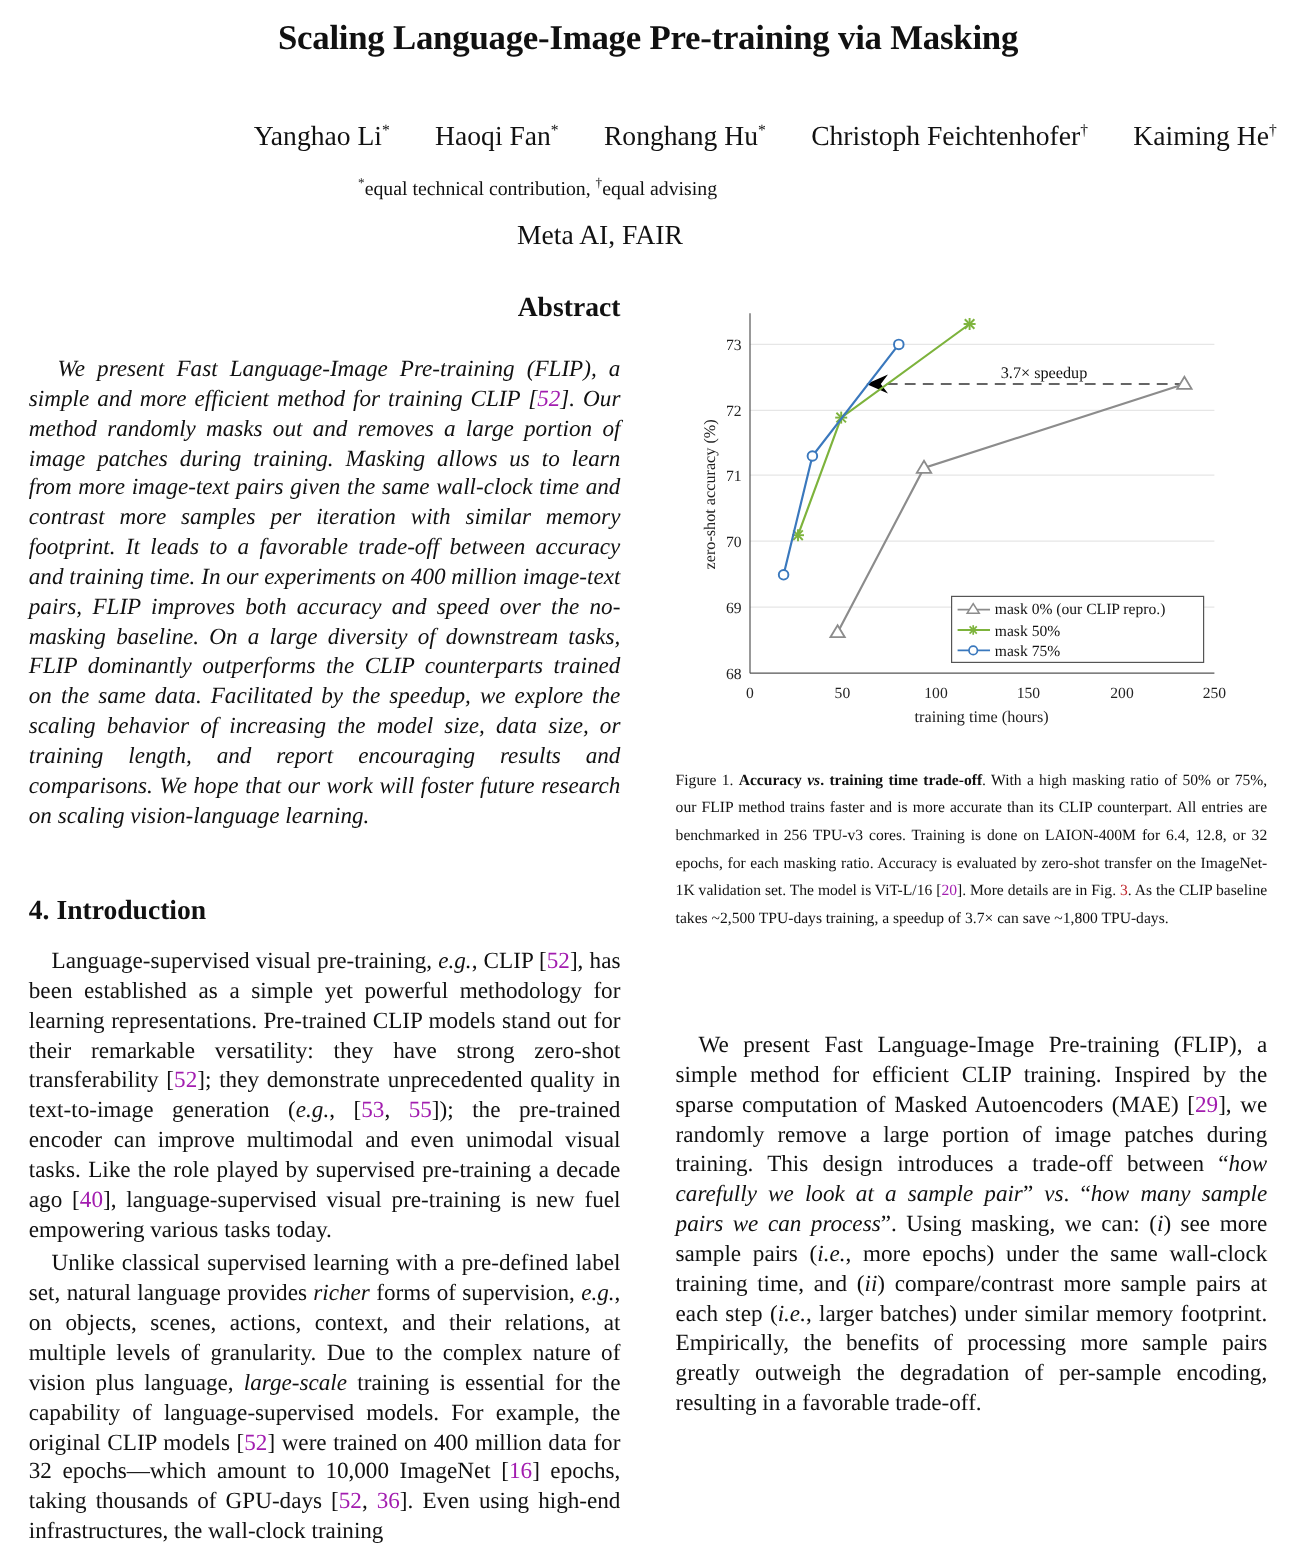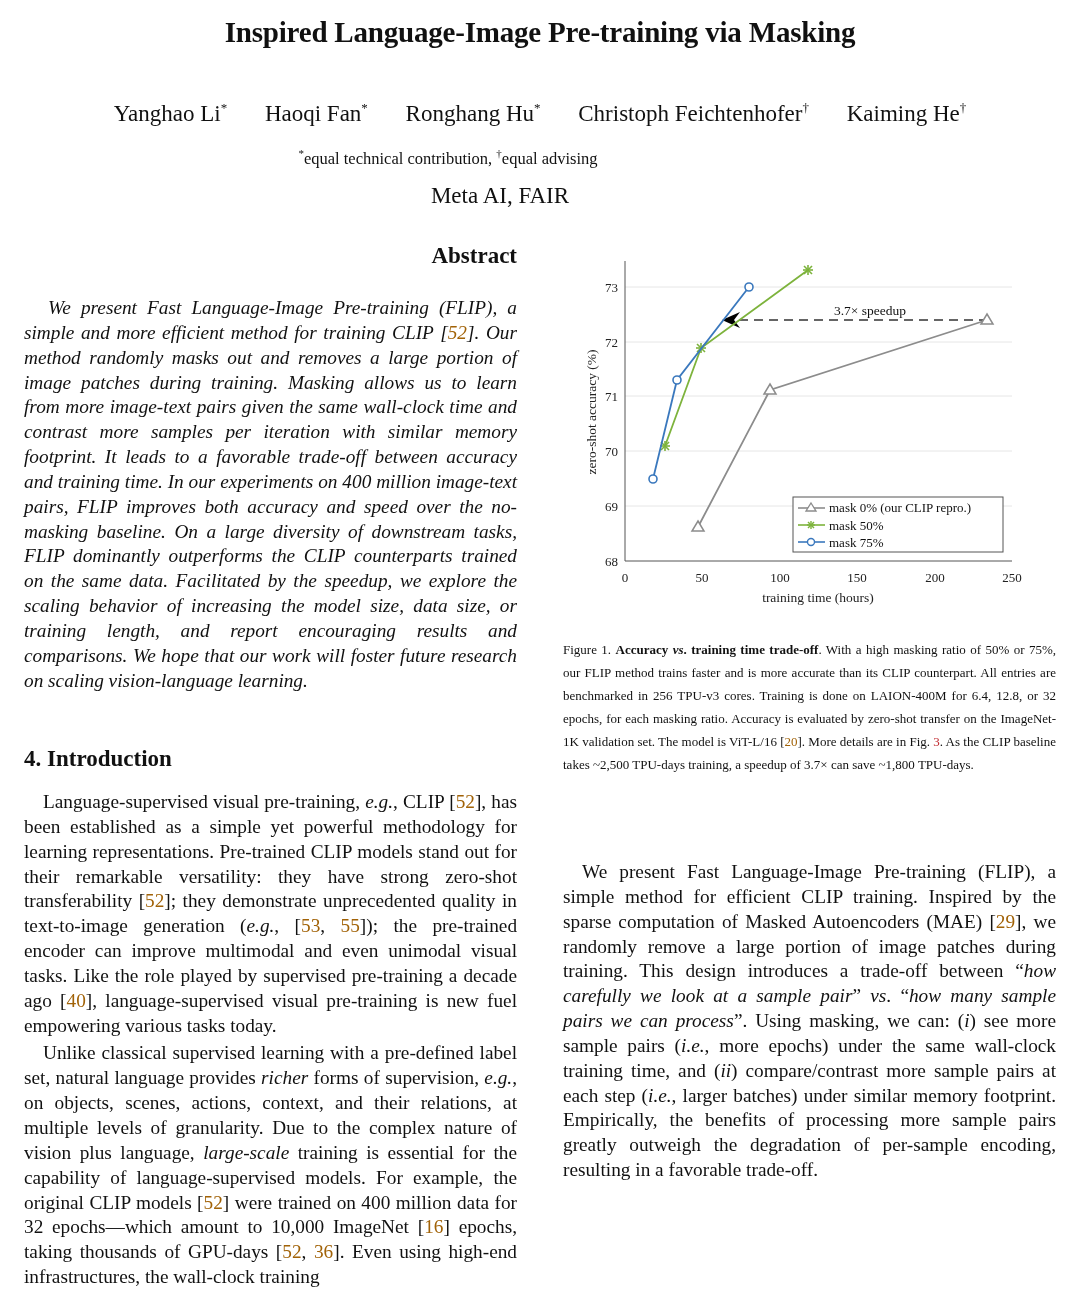--- a/index.html
+++ b/index.html
@@ -1,20 +1,20 @@
 <!DOCTYPE html>
 <html><head>
 <meta charset="utf-8">
 <style>
   html, body { margin:0; padding:0; background:#ffffff; }
   body { width:1080px; height:1307px; position:relative; overflow:hidden;
          font-family:"Liberation Serif","DejaVu Serif",serif; color:#111; }
   .title { position:absolute; top:16px; left:0; width:1080px; text-align:center;
            font-size:29px; font-weight:bold; letter-spacing:-0.2px; }
-  .authors { position:absolute; top:100px; left:0; width:1080px; text-align:center; font-size:23px; }
+  .authors { position:absolute; top:100px; left:0; width:1080px; text-align:right; font-size:23px; }
   .authors span.author { margin:0 16px; }
   .authors sup { font-size:13px; }
   .note { position:absolute; top:147px; left:0; width:896px; text-align:center; font-size:16.5px; }
   .note sup { font-size:11px; }
   .affil { position:absolute; top:183px; left:0; width:1000px; text-align:center; font-size:23px; }
 
   .col-left { position:absolute; left:24px; width:493px; }
   .col-right { position:absolute; left:563px; width:493px; }
 
   .abs-head { position:absolute; top:243px; left:24px; width:493px; text-align:right; font-size:23px; font-weight:bold; }
@@ -22,32 +22,32 @@
   .abstract p { margin:0; text-indent:24px; }
 
   .sec-head { position:absolute; top:746px; left:24px; font-size:23px; font-weight:bold; }
   .intro { top:790px; font-size:19.3px; line-height:24.85px; text-align:justify; }
   .intro p, .rightbody p { margin:0; text-indent:19px; hyphens:auto; }
   .rightbody { top:860px; font-size:19.3px; line-height:24.85px; text-align:justify; }
   .rightbody p.cont { text-indent:0; }
   .rightbody p + p { margin-top:3px;margin-left:15px; }
   .intro p + p { margin-top:3px; }
 
-  .cite { color:#a16207; }
+  .cite { color:#a21caf; }
   .fig-ref { color:#c0272d; }
 
   .chart { position:absolute; left:560px; top:250px; width:480px; height:360px; }
   .caption { top:639px; font-size:13px; line-height:22.9px; text-align:justify;font-family:Liberation Serif, serif; }
   .caption p { margin:0; }
   .caption .bold { font-weight:bold; }
 </style>
 </head>
 <body>
 
-<div class="title">Inspired Language-Image Pre-training via Masking</div>
+<div class="title">Scaling Language-Image Pre-training via Masking</div>
 
 <div class="authors">
   <span class="author"><span>Yanghao Li</span><sup>*</sup></span>
   <span class="author"><span>Haoqi Fan</span><sup>*</sup></span>
   <span class="author"><span>Ronghang Hu</span><sup>*</sup></span>
   <span class="author"><span>Christoph Feichtenhofer</span><sup>†</sup></span>
   <span class="author"><span>Kaiming He</span><sup>†</sup></span>
 </div>
 
 <div class="note"><sup>*</sup><span>equal technical contribution, </span><sup>†</sup><span>equal advising</span></div>

